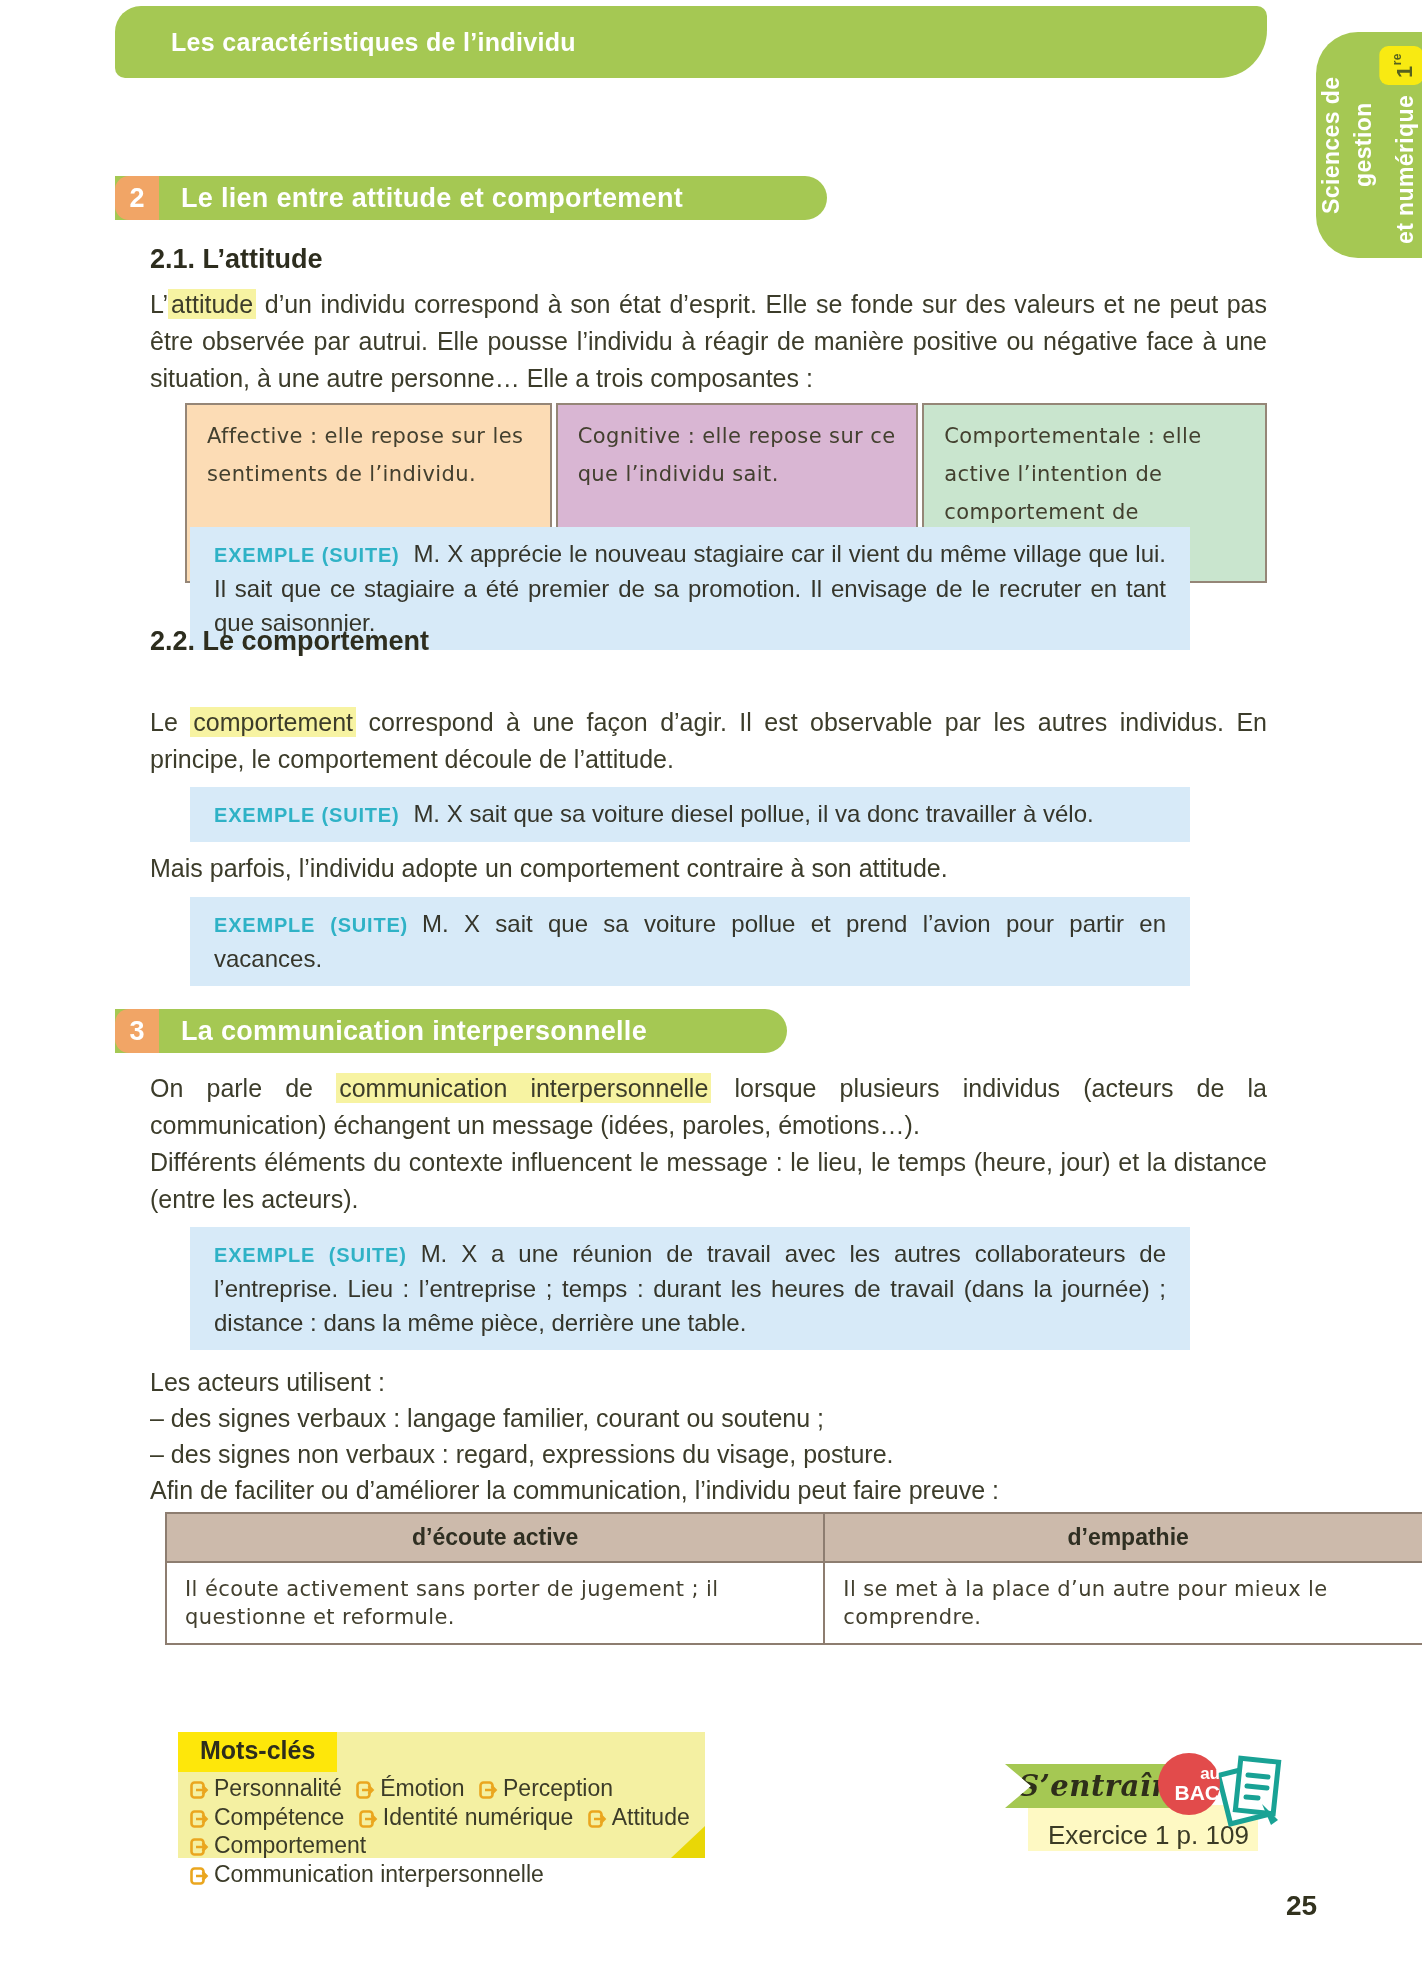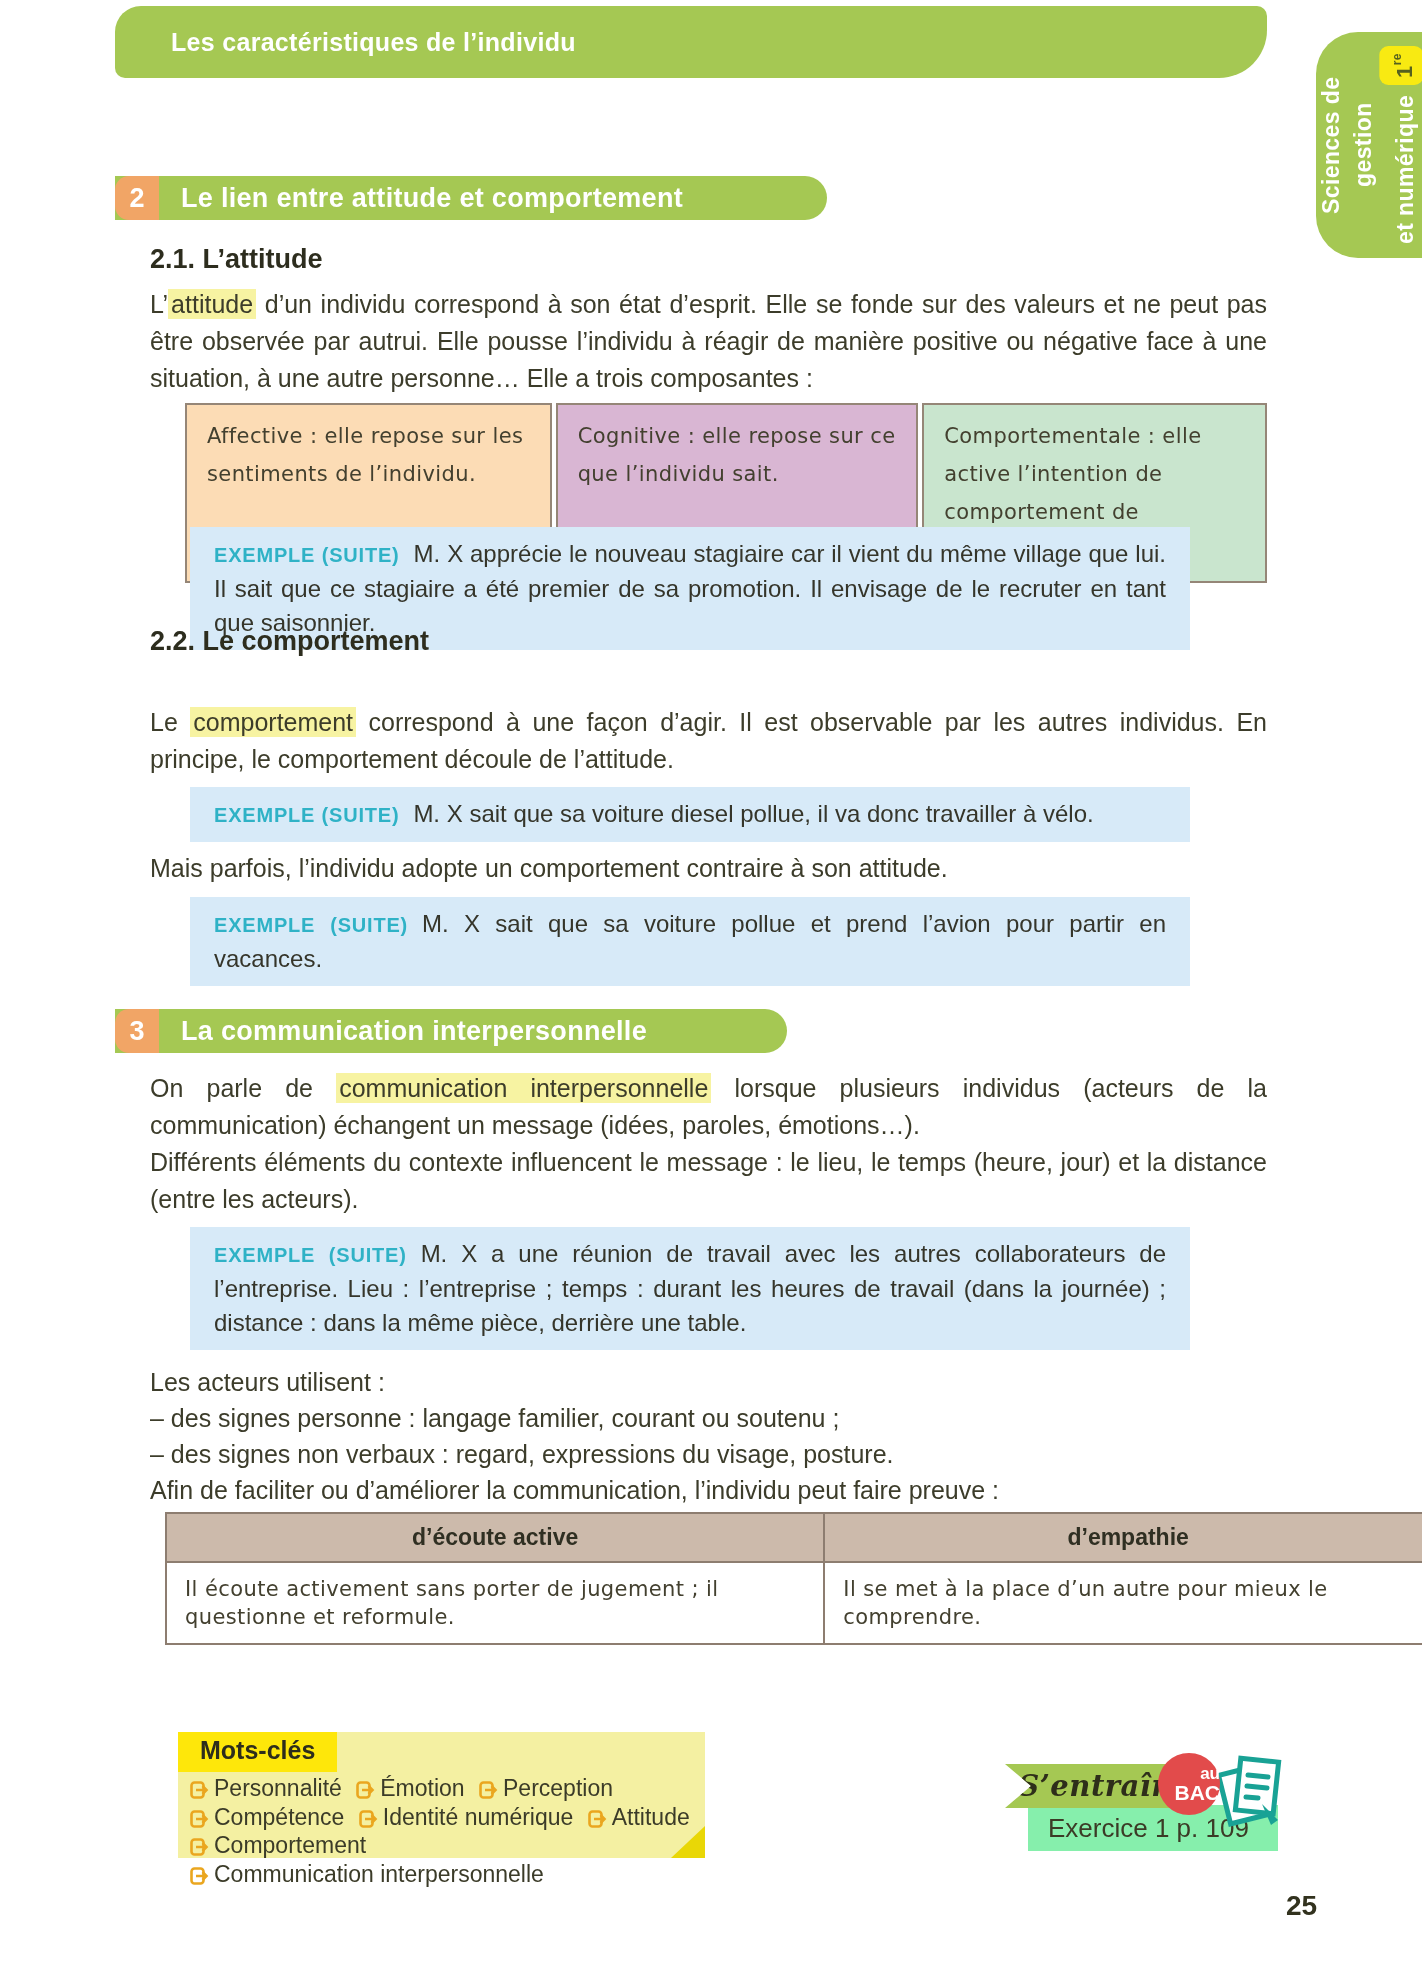--- a/index.html
+++ b/index.html
@@ -132,22 +132,22 @@
   }
   .bac-badge {
     position:absolute; left:1158px; top:1753px; width:62px; height:62px; border-radius:50%;
     background:#e24b4b; color:#ffffff; display:flex; flex-direction:column;
     align-items:flex-end; justify-content:center; font-weight:bold; z-index:3;
   }
   .bac-top { font-size:17px; line-height:17px; }
   .bac-bottom { font-size:21px; line-height:22px; }
   .bac-icon { position:absolute; left:1218px; top:1754px; z-index:2; }
   .exercise-box {
-    position:absolute; left:1028px; top:1805px; width:250px; height:46px; background:#86efac;
-    display:flex; align-items:center; padding-left:20px; box-sizing:border-box;
+    position:absolute; left:1028px; top:1805px; width:230px; height:46px; background:#fef9c3;
+    display:flex; align-items:flex-end; padding-left:20px; box-sizing:border-box;
     font-size:26px; color:#3b3b26; z-index:0;
   }
 
   .page-number { position:absolute; left:1286px; top:1890px; font-size:28px; font-weight:bold; color:#32321e; }
 </style>
 </head>
 <body>
 
 <div class="page">
 
@@ -195,21 +195,21 @@
   </div>
 
   <p class="para" id="para-comm1"><span>On parle de </span><span class="hl">communication interpersonnelle</span><span> lorsque plusieurs individus (acteurs de la communication) échangent un message (idées, paroles, émotions…).</span></p>
 
   <p class="para" id="para-comm2">Différents éléments du contexte influencent le message : le lieu, le temps (heure, jour) et la distance (entre les acteurs).</p>
 
   <p class="example" id="ex4"><span class="ex-label"><span>EXEMPLE</span> <span class="ex-paren">(SUITE)</span></span><span>M. X a une réunion de travail avec les autres collaborateurs de l’entreprise. Lieu : l’entreprise ; temps : durant les heures de travail (dans la journée) ; distance : dans la même pièce, derrière une table.</span></p>
 
   <div class="para" id="acteurs">
     <div>Les acteurs utilisent :</div>
-    <div>– des signes personne : langage familier, courant ou soutenu ;</div>
+    <div>– des signes verbaux : langage familier, courant ou soutenu ;</div>
     <div>– des signes non verbaux : regard, expressions du visage, posture.</div>
     <div>Afin de faciliter ou d’améliorer la communication, l’individu peut faire preuve :</div>
   </div>
 
   <table class="comm-table">
     <tbody>
         <tr>
       <th class="col-a">d’écoute active</th>
       <th class="col-b">d’empathie</th>
     </tr>

